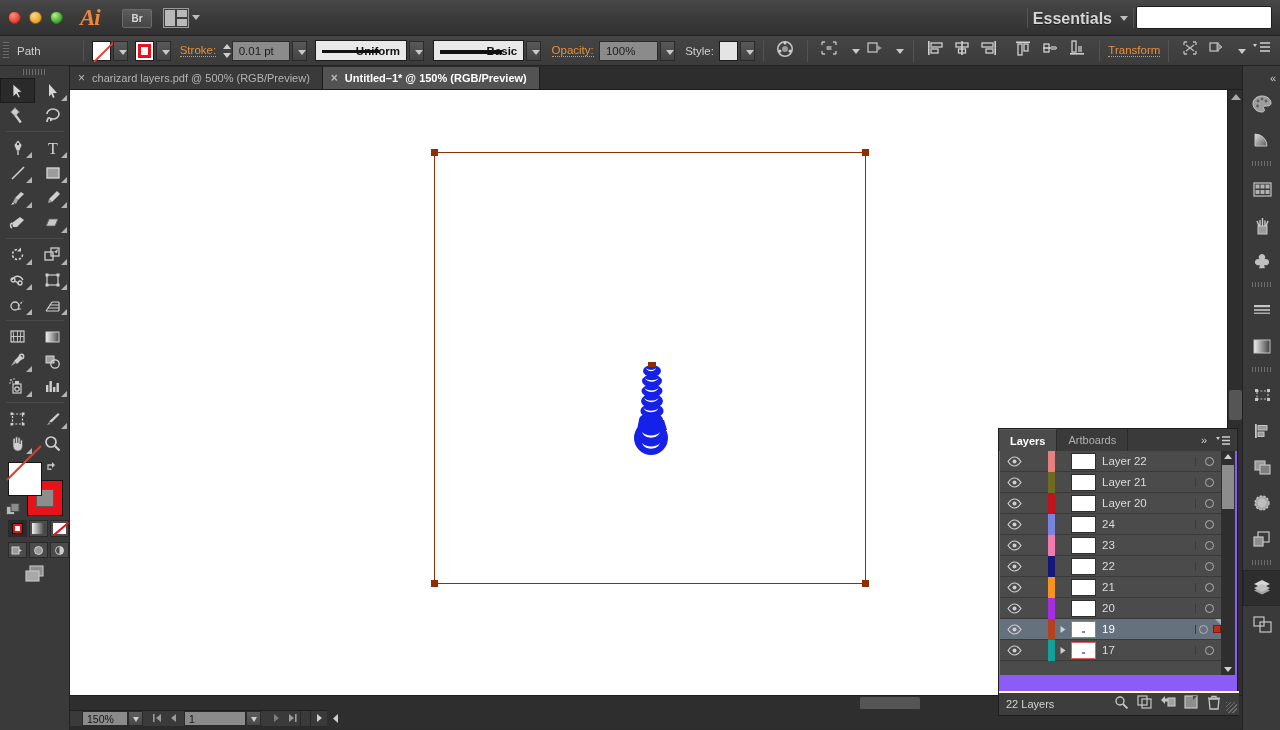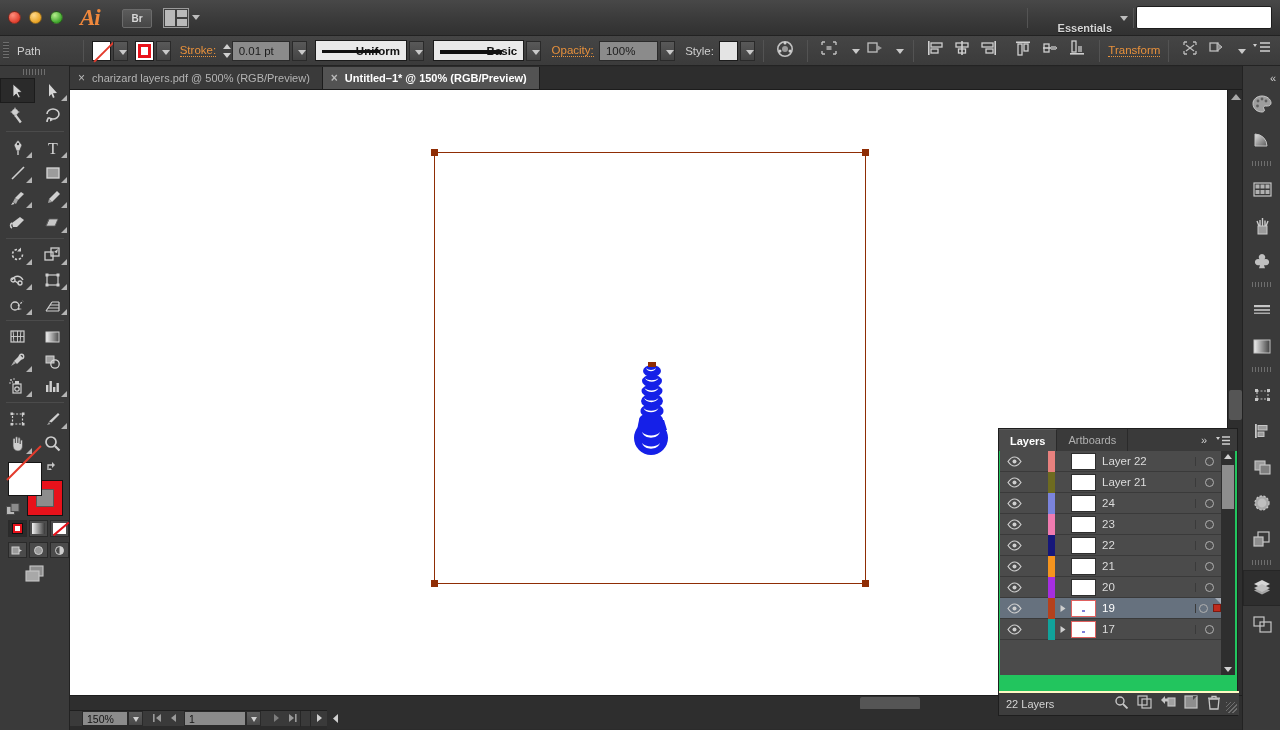--- a/index.html
+++ b/index.html
@@ -41,22 +41,22 @@
     border: 1px solid #9b9b9b; background: #3f3f3f;
   }
   .arrange-btn i { position: absolute; background: #b9b9b9; display: block; }
   .arrange-caret {
     position: absolute; left: 192px; top: 15px;
     width: 0; height: 0; border-left: 4px solid transparent; border-right: 4px solid transparent;
     border-top: 5px solid #bdbdbd;
   }
   .ws-sep { position: absolute; top: 8px; width: 1px; height: 20px; background: #232323; border-right: 1px solid #545454; }
   .ws-name {
-    position: absolute; right: 168px; top: 22px;
-    color: #d6d6d6; font-size: 11px; font-weight: bold;
+    position: absolute; right: 168px; top: 10px;
+    color: #d6d6d6; font-size: 16px; font-weight: bold;
     text-shadow: 0 1px 0 #1c1c1c;
   }
   .ws-caret {
     position: absolute; right: 152px; top: 16px;
     width: 0; height: 0; border-left: 4px solid transparent; border-right: 4px solid transparent;
     border-top: 5px solid #bdbdbd;
   }
   .search-box {
     position: absolute; right: 8px; top: 6px; width: 136px; height: 23px;
     background: #fff; border: 1px solid #1d1d1d; border-radius: 2px;
@@ -242,21 +242,21 @@
   .rd-group { padding-top: 2px; }
   .rd-grip { height: 11px; display:flex; justify-content:center; align-items:center; }
   .rd-grip i { width: 20px; height: 5px;
     background: repeating-linear-gradient(90deg,#6e6e6e 0 1px,#3a3a3a 1px 3px); }
   .rd-btn { width: 38px; height: 36px; display: flex; align-items: center; justify-content: center; position: relative; }
   .rd-btn.active { background: #2e2e2e; box-shadow: inset 0 0 0 1px #262626; }
 
   
   .layers-panel {
     position: absolute; left: 998px; top: 428px; width: 240px; height: 288px;
-    background: #22c55e; border: 1px solid #1e1e1e;
+    background: #8b5cf6; border: 1px solid #1e1e1e;
   }
   .lp-tabs { height: 22px; display: flex; align-items: stretch; background: #3a3a3a; position: relative; }
   .lp-tab {
     display:flex; align-items:center; padding: 0 11px; font-size: 11px; color: #b0b0b0;
     background: #3a3a3a; border-right: 1px solid #2a2a2a;
   }
   .lp-tab.active { background: #4b4b4b; color: #ffffff; font-weight: bold; border-top: 1px solid #5c5c5c; }
   .lp-dblarrow { position: absolute; right: 32px; top: 5px; color: #cfcfcf; font-size: 11px; letter-spacing: -2px; }
   .lp-menu { position: absolute; right: 6px; top: 4px; width: 16px; height: 13px; }
   .lp-rows { position: absolute; left: 1px; top: 22px; width: 223px; height: 224px; overflow: hidden; background: #4b4b4b; }
@@ -1082,20 +1082,36 @@
           </div>
         </div>
         <div class="lrow">
           <div class="l-eye">
             <svg width="15" height="11" viewBox="0 0 15 11">
               <path d="M7.5 1C11 1 14 5.5 14 5.5S11 10 7.5 10 1 5.5 1 5.5 4 1 7.5 1z" fill="none" stroke="#cfcfcf" stroke-width="1.2"></path>
               <circle cx="7.5" cy="5.5" r="2" fill="#cfcfcf"></circle>
             </svg>
           </div>
           <div class="l-lock"></div>
+          <div class="l-color" style="background:#c01218"></div>
+          <div class="l-tri"></div>
+          <div class="l-thumb"></div>
+          <div class="l-name">Layer 20</div>
+          <div class="l-target">
+            <span class="l-circle"></span>
+          </div>
+        </div>
+        <div class="lrow">
+          <div class="l-eye">
+            <svg width="15" height="11" viewBox="0 0 15 11">
+              <path d="M7.5 1C11 1 14 5.5 14 5.5S11 10 7.5 10 1 5.5 1 5.5 4 1 7.5 1z" fill="none" stroke="#cfcfcf" stroke-width="1.2"></path>
+              <circle cx="7.5" cy="5.5" r="2" fill="#cfcfcf"></circle>
+            </svg>
+          </div>
+          <div class="l-lock"></div>
           <div class="l-color" style="background:#7b84dc"></div>
           <div class="l-tri"></div>
           <div class="l-thumb"></div>
           <div class="l-name">24</div>
           <div class="l-target">
             <span class="l-circle"></span>
           </div>
         </div>
         <div class="lrow">
           <div class="l-eye">

